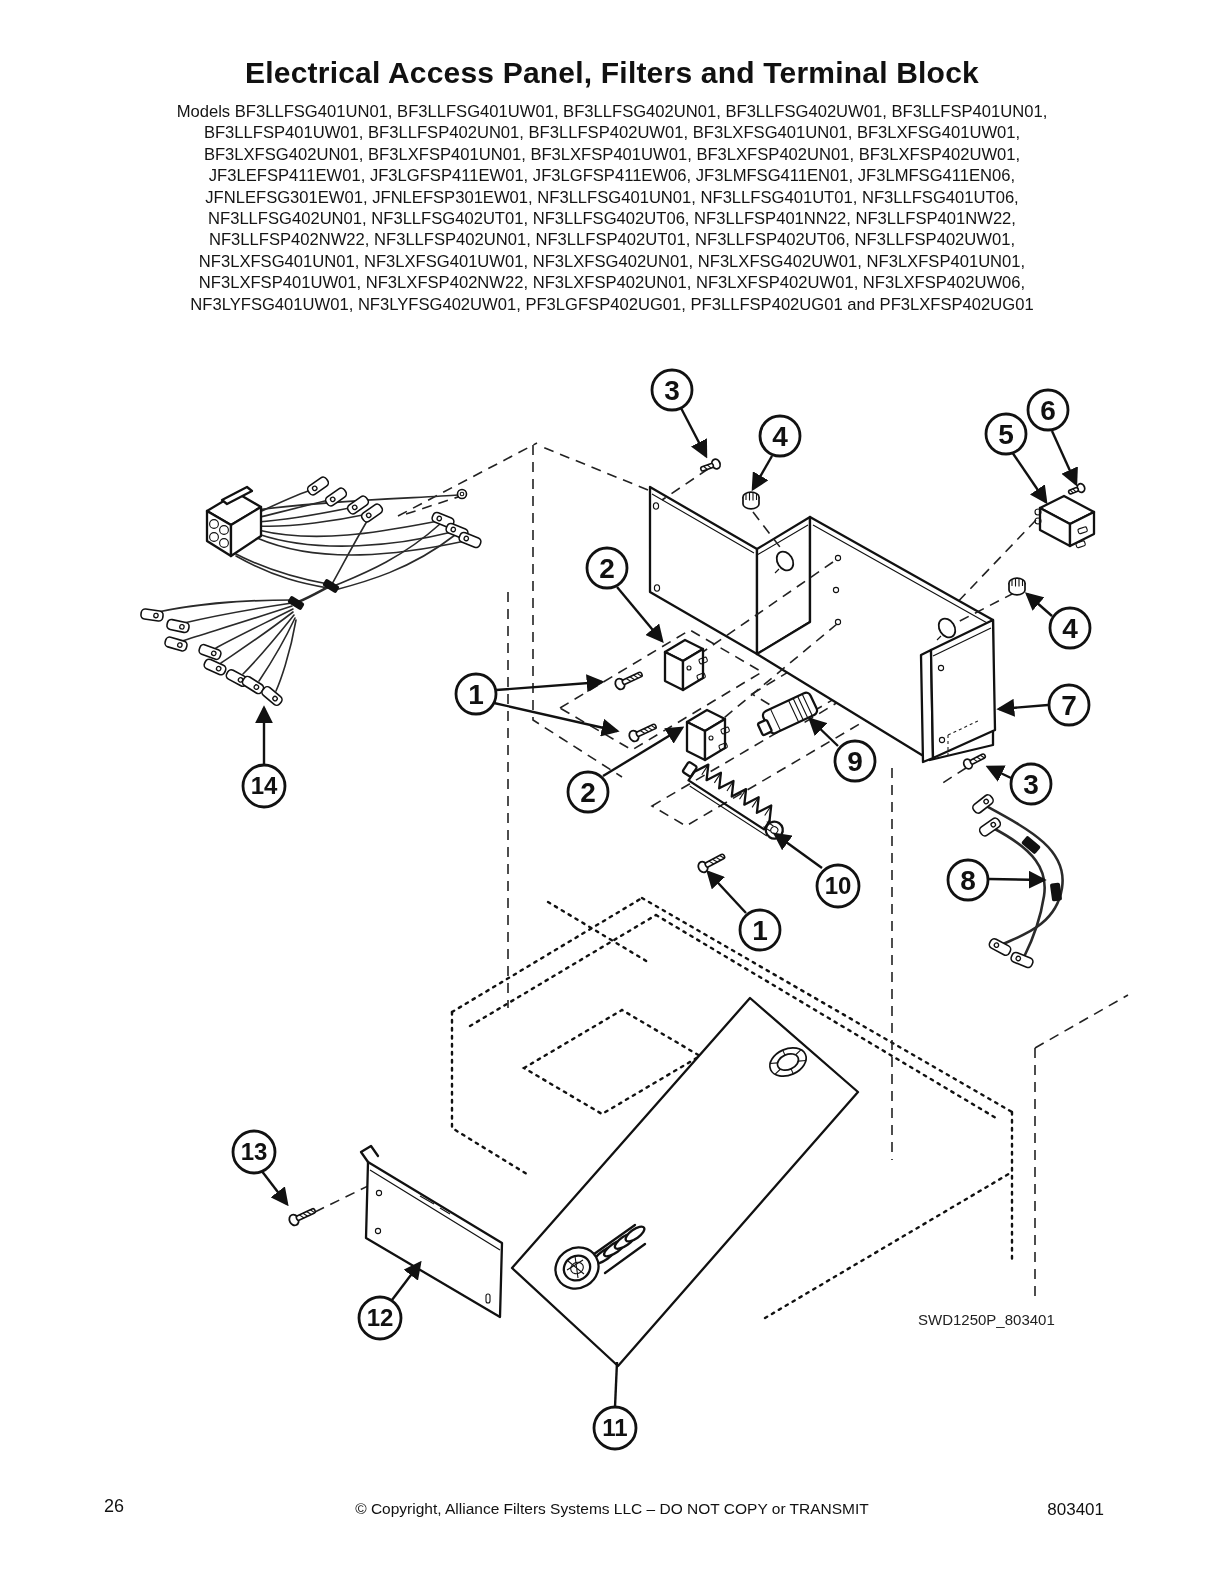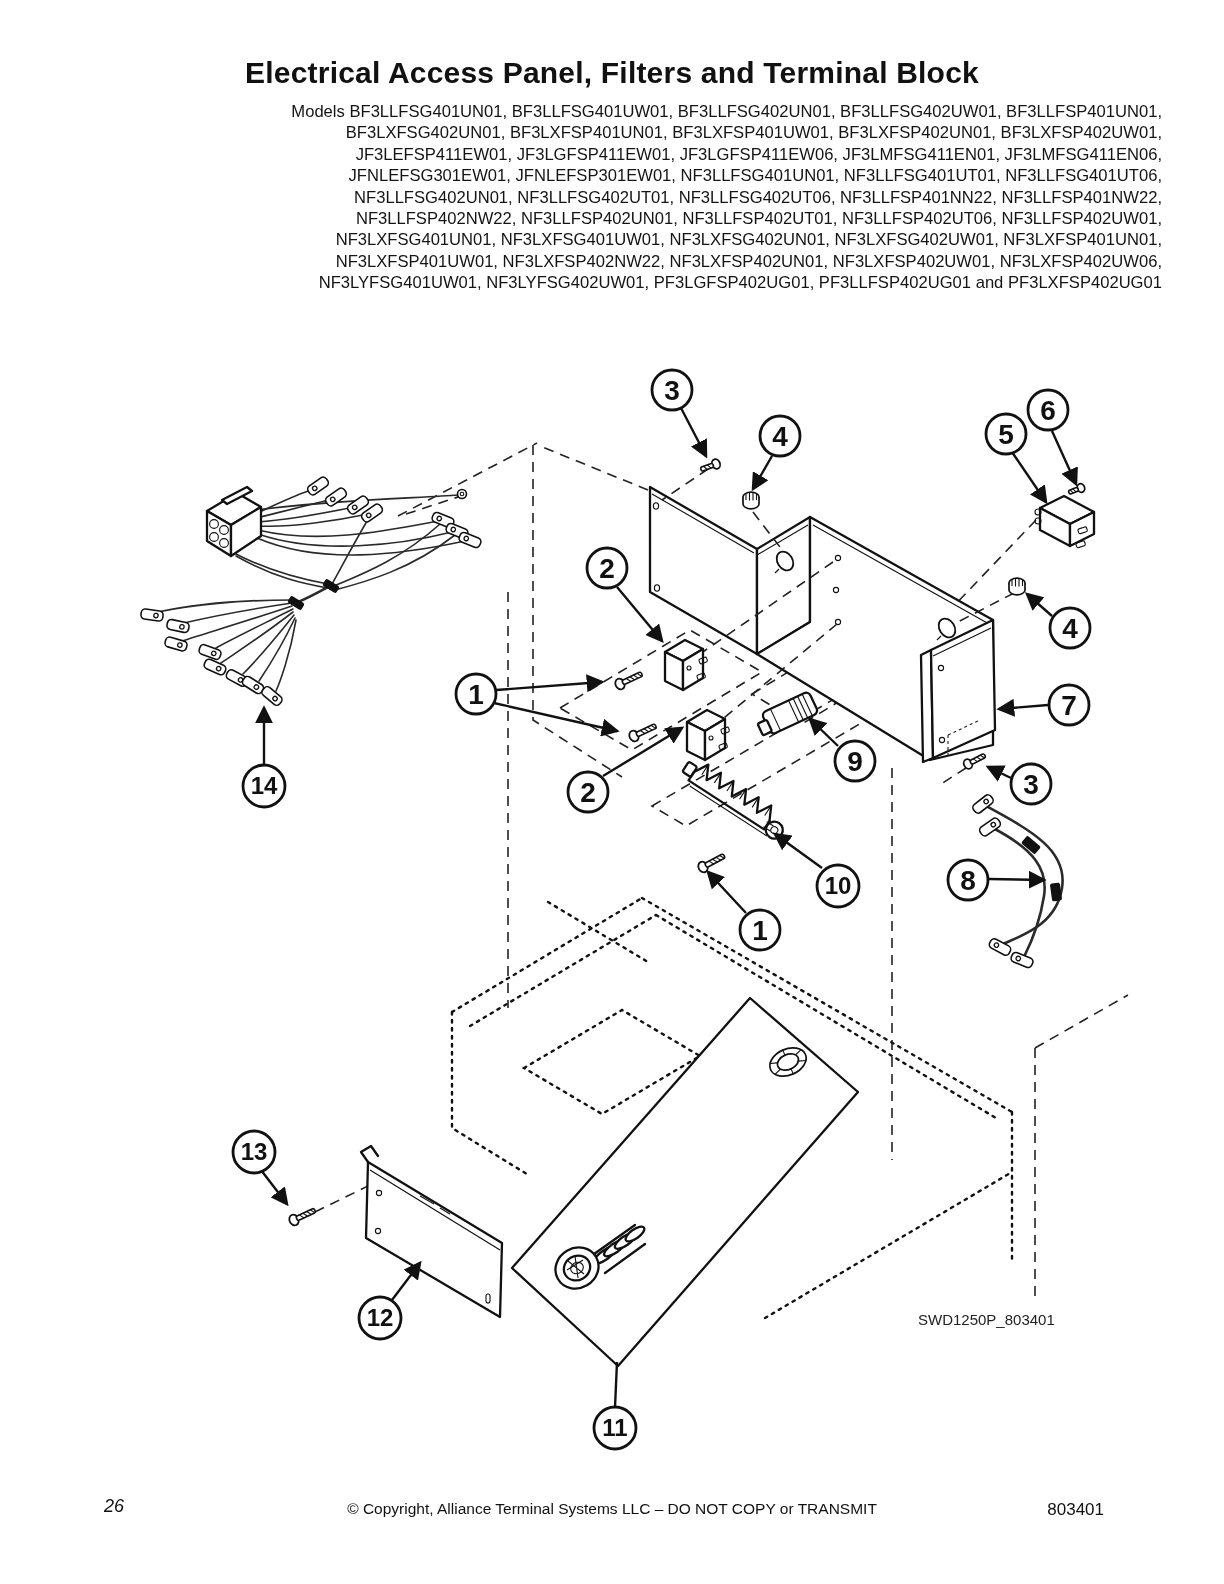--- a/index.html
+++ b/index.html
@@ -7,24 +7,24 @@
     position:relative;width:1224px;height:1584px;margin:0 auto;
     background:#ffffff;overflow:hidden;
     font-family:"Liberation Sans", sans-serif;color:#111;
   }
   .title{
     position:absolute;top:56px;left:0;width:100%;
     text-align:center;font-size:30px;font-weight:bold;letter-spacing:.2px;
   }
   .models{
     position:absolute;top:101px;left:62px;width:1100px;
-    text-align:right;font-size:16.6px;line-height:21.4px;color:#141414;
+    text-align:center;font-size:16.6px;line-height:21.4px;color:#141414;
   }
   .diagram-svg{position:absolute;left:0;top:0;width:1224px;height:1584px;}
-  .footer-left{position:absolute;left:104px;top:1496px;font-size:18px;font-style:italic;}
+  .footer-left{position:absolute;left:104px;top:1496px;font-size:18px;}
   .footer-center{position:absolute;left:0;top:1500px;width:100%;text-align:center;font-size:15.5px;}
   .footer-right{position:absolute;right:120px;top:1500px;font-size:17px;}
 
   
   .ol{fill:#ffffff;stroke:#111;stroke-width:2.3;stroke-linejoin:round;}
   .ln{fill:none;stroke:#111;stroke-width:2.3;stroke-linejoin:round;stroke-linecap:round;}
   .thin{fill:none;stroke:#111;stroke-width:1.1;}
   .wire{fill:none;stroke:#2a2a2a;stroke-width:1.6;stroke-linecap:round;}
   .wire2{fill:none;stroke:#2a2a2a;stroke-width:2.6;stroke-linecap:round;}
   .dash{fill:none;stroke:#222;stroke-width:1.6;stroke-dasharray:10 7;}
@@ -44,20 +44,21 @@
 </style>
 </head>
 <body>
 
 <div class="page">
 
   <div class="title">Electrical Access Panel, Filters and Terminal Block</div>
 
   <div class="models">
     <div>Models BF3LLFSG401UN01, BF3LLFSG401UW01, BF3LLFSG402UN01, BF3LLFSG402UW01, BF3LLFSP401UN01,</div>
+    <div>BF3LLFSP401UW01, BF3LLFSP402UN01, BF3LLFSP402UW01, BF3LXFSG401UN01, BF3LXFSG401UW01,</div>
     <div>BF3LXFSG402UN01, BF3LXFSP401UN01, BF3LXFSP401UW01, BF3LXFSP402UN01, BF3LXFSP402UW01,</div>
     <div>JF3LEFSP411EW01, JF3LGFSP411EW01, JF3LGFSP411EW06, JF3LMFSG411EN01, JF3LMFSG411EN06,</div>
     <div>JFNLEFSG301EW01, JFNLEFSP301EW01, NF3LLFSG401UN01, NF3LLFSG401UT01, NF3LLFSG401UT06,</div>
     <div>NF3LLFSG402UN01, NF3LLFSG402UT01, NF3LLFSG402UT06, NF3LLFSP401NN22, NF3LLFSP401NW22,</div>
     <div>NF3LLFSP402NW22, NF3LLFSP402UN01, NF3LLFSP402UT01, NF3LLFSP402UT06, NF3LLFSP402UW01,</div>
     <div>NF3LXFSG401UN01, NF3LXFSG401UW01, NF3LXFSG402UN01, NF3LXFSG402UW01, NF3LXFSP401UN01,</div>
     <div>NF3LXFSP401UW01, NF3LXFSP402NW22, NF3LXFSP402UN01, NF3LXFSP402UW01, NF3LXFSP402UW06,</div>
     <div>NF3LYFSG401UW01, NF3LYFSG402UW01, PF3LGFSP402UG01, PF3LLFSP402UG01 and PF3LXFSP402UG01</div>
   </div>
 
@@ -496,16 +497,16 @@
       </g>
     <g class="co">
         <circle cx="615" cy="1428" r="21"></circle>
         <text class="small" x="615" y="1436">11</text>
       </g>
 
     <text class="code" x="918" y="1325">SWD1250P_803401</text>
   </svg>
 
   <div class="footer-left">26</div>
-  <div class="footer-center">© Copyright, Alliance Terminal Systems LLC – DO NOT COPY or TRANSMIT</div>
+  <div class="footer-center">© Copyright, Alliance Filters Systems LLC – DO NOT COPY or TRANSMIT</div>
   <div class="footer-right">803401</div>
 
 </div>
 
 </body></html>

